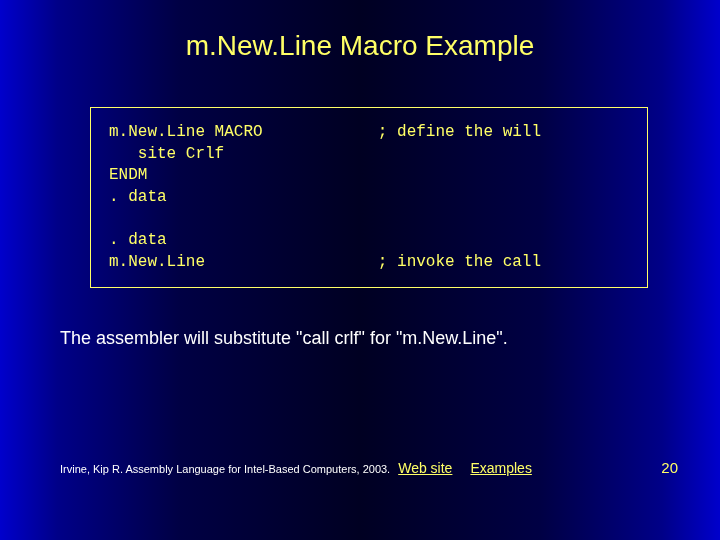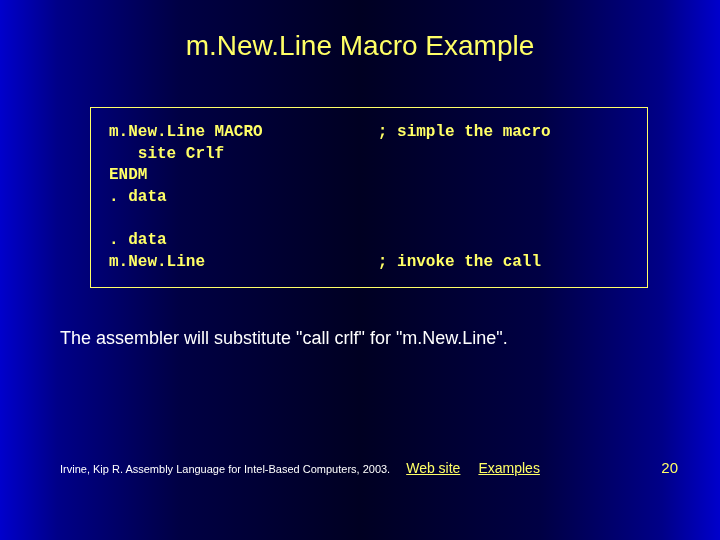--- a/index.html
+++ b/index.html
@@ -35,21 +35,21 @@
     border: 1px solid #ffff66;
     background: transparent;
     padding: 14px 18px 14px 18px;
     font-family: "Courier New", Courier, monospace;
     font-size: 16px;
     color: #ffff66;
     line-height: 1.35;
     white-space: pre;
     margin: 0 12px 0 30px;
   }
-  .codebox .bold { font-weight: bold; }
+  .codebox .bold { font-weight: normal; }
   .outro {
     color: #ffffff;
     font-size: 18px;
     margin-top: 40px;
     font-family: Arial, sans-serif;
   }
   .footer {
     position: absolute;
     bottom: 26px;
     left: 60px;
@@ -58,39 +58,39 @@
     align-items: baseline;
     font-family: Arial, sans-serif;
   }
   .cite {
     color: #ffffff;
     font-size: 11px;
     flex: 0 0 auto;
     text-align: center;
   }
   .links {
-    margin-left: 16px;
+    margin-left: 8px;
     font-size: 14px;
     color: #ffff66;
   }
   .links span { text-decoration: underline; margin-right: 18px; }
   .pagenum {
     margin-left: auto;
     color: #ffff66;
     font-size: 15px;
   }
 </style>
 </head>
 <body>
 
 <div class="slide">
   <h1 class="title">m.New.Line Macro Example</h1>
 
 
-  <div class="codebox"><span class="bold">m.New.Line MACRO</span>            <span class="bold">; simple the macro</span>
+  <div class="codebox"><span class="bold">m.New.Line MACRO</span>            <span class="bold">; define the will</span>
 <span class="bold">   site Crlf</span>
 <span class="bold">ENDM</span>
 <span class="bold">. data</span>
 <span></span>
 <span class="bold">. data</span>
 <span class="bold">m.New.Line</span>                  <span class="bold">; invoke the call</span></div>
 
   <p class="outro">The assembler will substitute "call crlf" for "m.New.Line".</p>
 
   <div class="footer">

